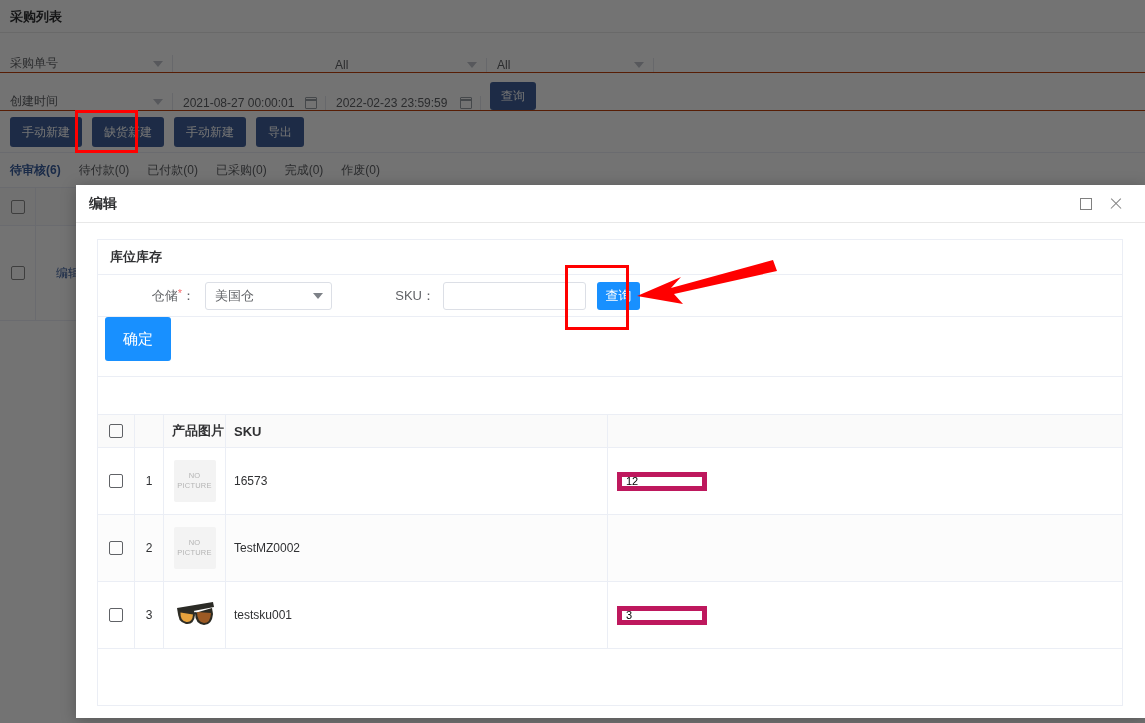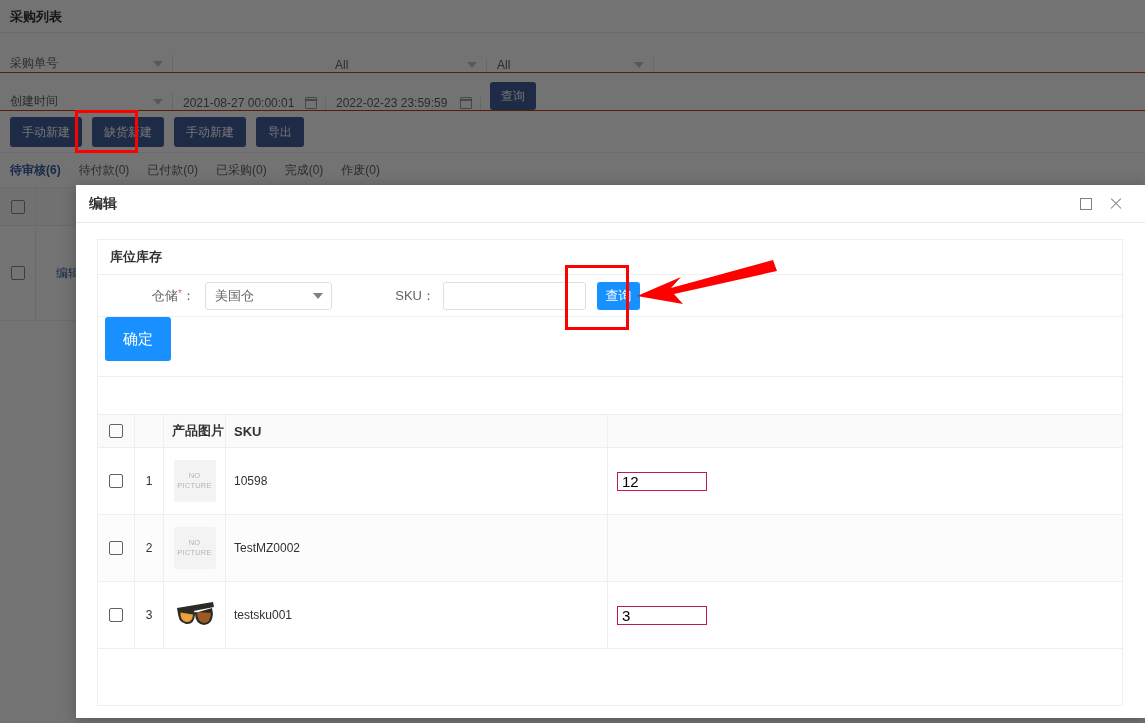--- a/index.html
+++ b/index.html
@@ -148,22 +148,22 @@
   .dt-row.alt { background:#fcfcfc; }
   .dt-td { display:flex; align-items:center; font-size:12px; color:#303133;
     border-right:1px solid #ebeef5; }
   .dt-c { justify-content:center; }
   .nopic {
     width:42px; height:42px; background:#f3f3f3; border-radius:2px;
     display:flex; flex-direction:column; align-items:center;
     justify-content:center; font-size:7.5px; color:#b5b5b5;
     line-height:10px; letter-spacing:.2px;
   }
-  .qty-input { width:90px; height:19px; border:1px solid #be185d;
-    border-radius:0; font-size:15px; color:#000; padding-left:4px;
+  .qty-input { width:90px; height:19px; border:5px solid #be185d;
+    border-radius:0; font-size:11px; color:#000; padding-left:4px;
     outline:none; background:#fff; font-family:"Liberation Sans", sans-serif; }
   .foot-blank { height:56px; }
 
   
   .sg { width:44px; height:42px; position:relative; }
 
   
   .redbox { position:absolute; border:3px solid #ff0000; pointer-events:none; }
   .arrow { position:absolute; pointer-events:none; }
 </style>
@@ -301,21 +301,21 @@
           <div class="dt-td dt-c" style="width:37px">
             <span class="cbx" style="border-color:#606266"></span>
           </div>
           <div class="dt-td dt-c" style="width:29px">1</div>
           <div class="dt-td dt-c" style="width:62px">
             <div class="nopic">
               <span>NO</span>
               <span>PICTURE</span>
             </div>
           </div>
-          <div class="dt-td" style="width:382px;padding-left:8px">10598</div>
+          <div class="dt-td" style="width:382px;padding-left:8px">16573</div>
           <div class="dt-td" style="flex:1;padding-left:9px;border-right:none">
             <input class="qty-input" value="12" style="">
           </div>
         </div>
 
         <div class="dt-row alt">
           <div class="dt-td dt-c" style="width:37px">
             <span class="cbx" style="border-color:#606266"></span>
           </div>
           <div class="dt-td dt-c" style="width:29px">2</div>

